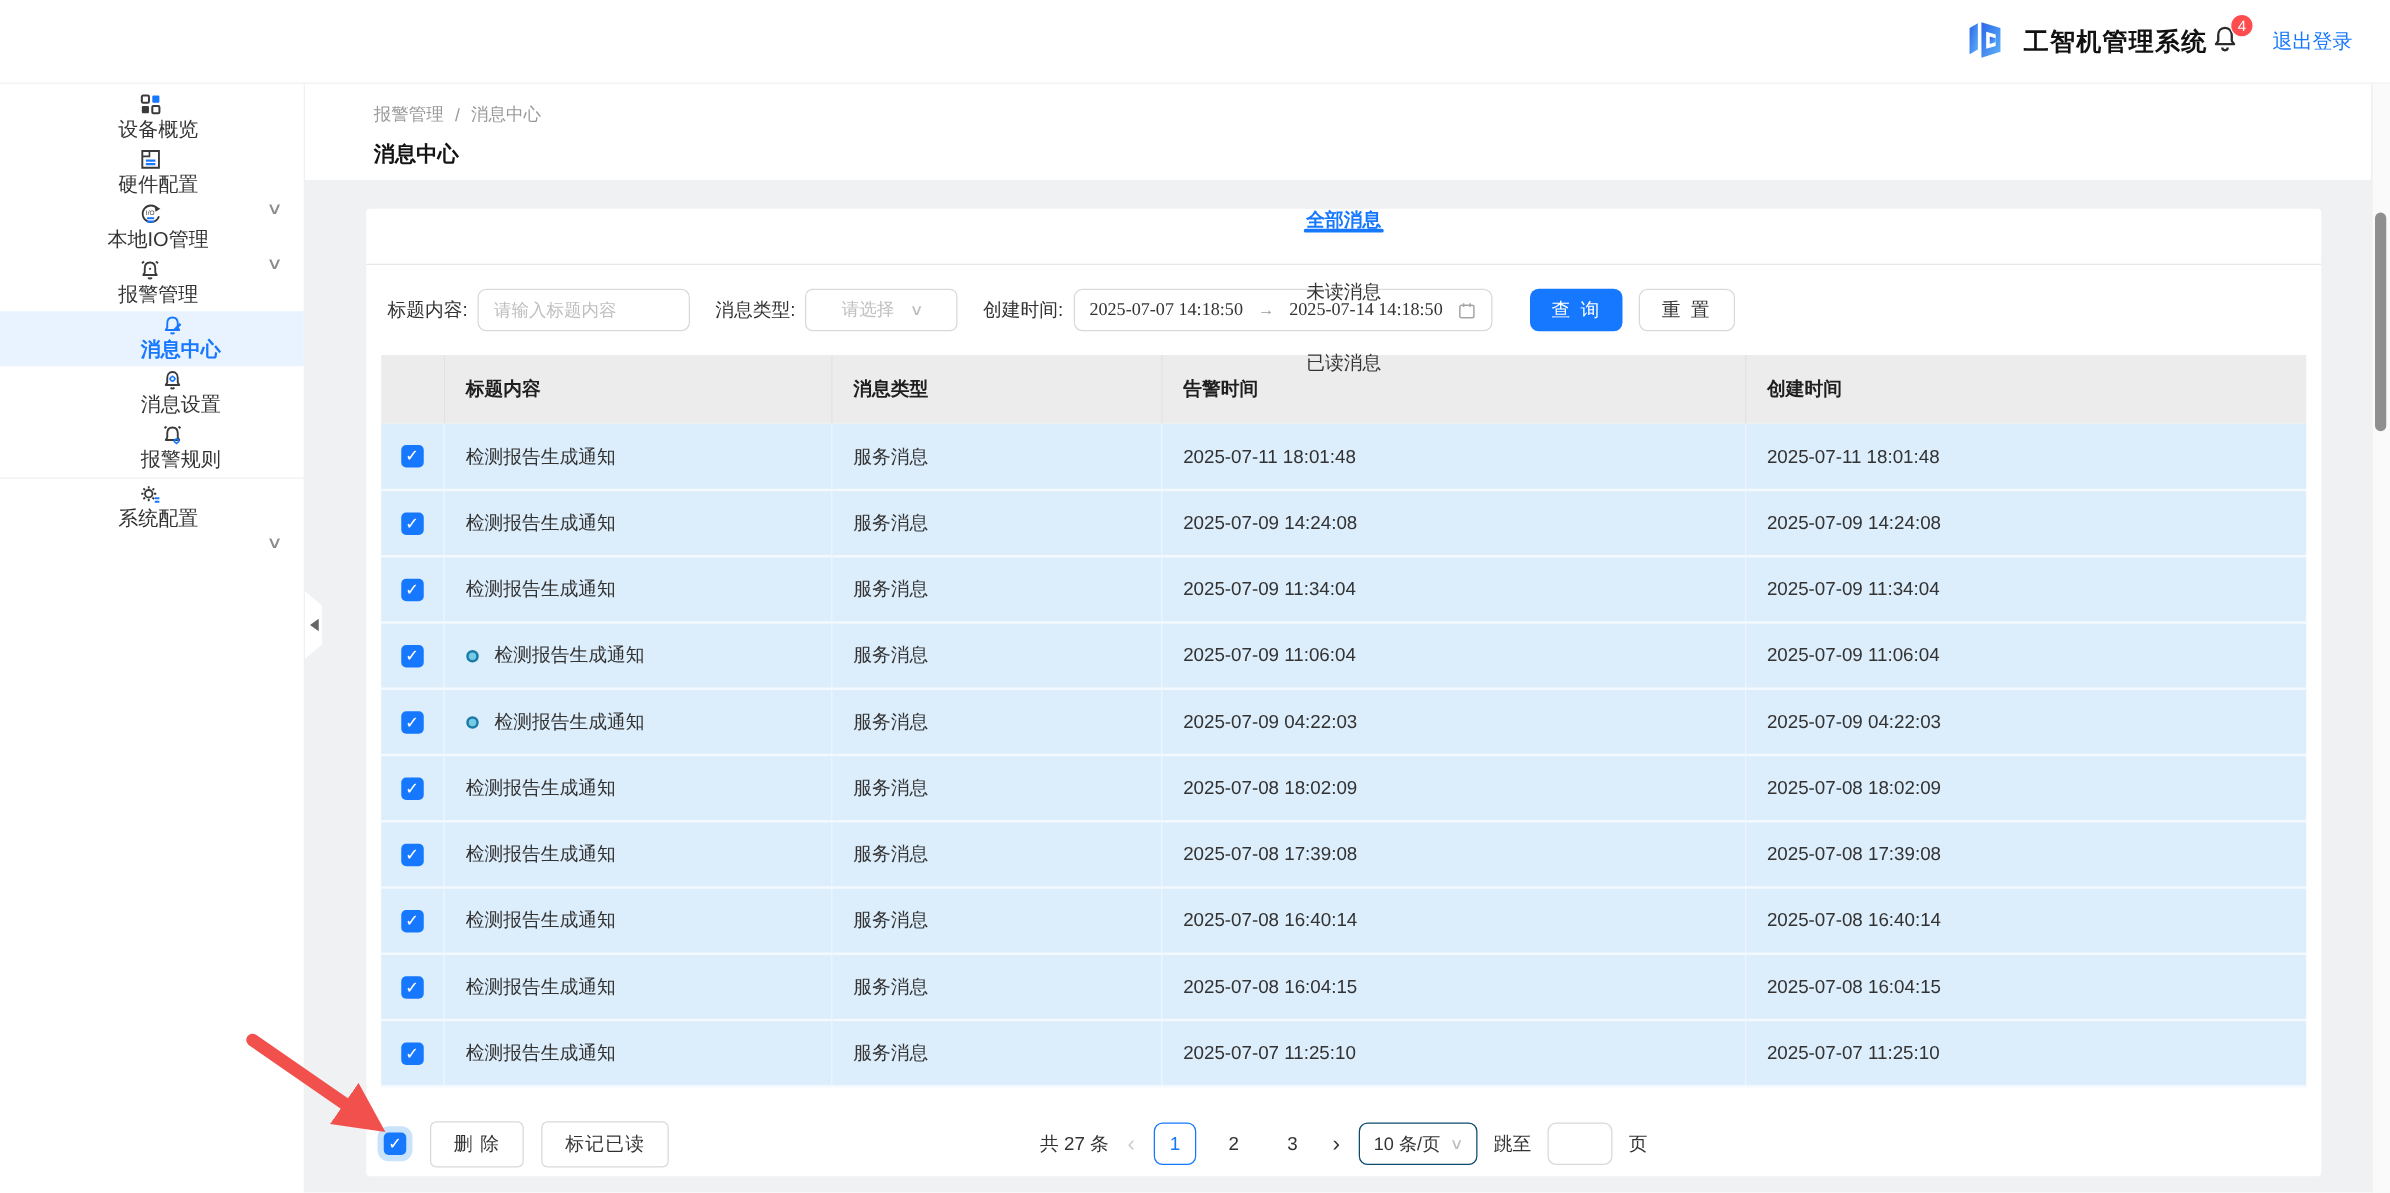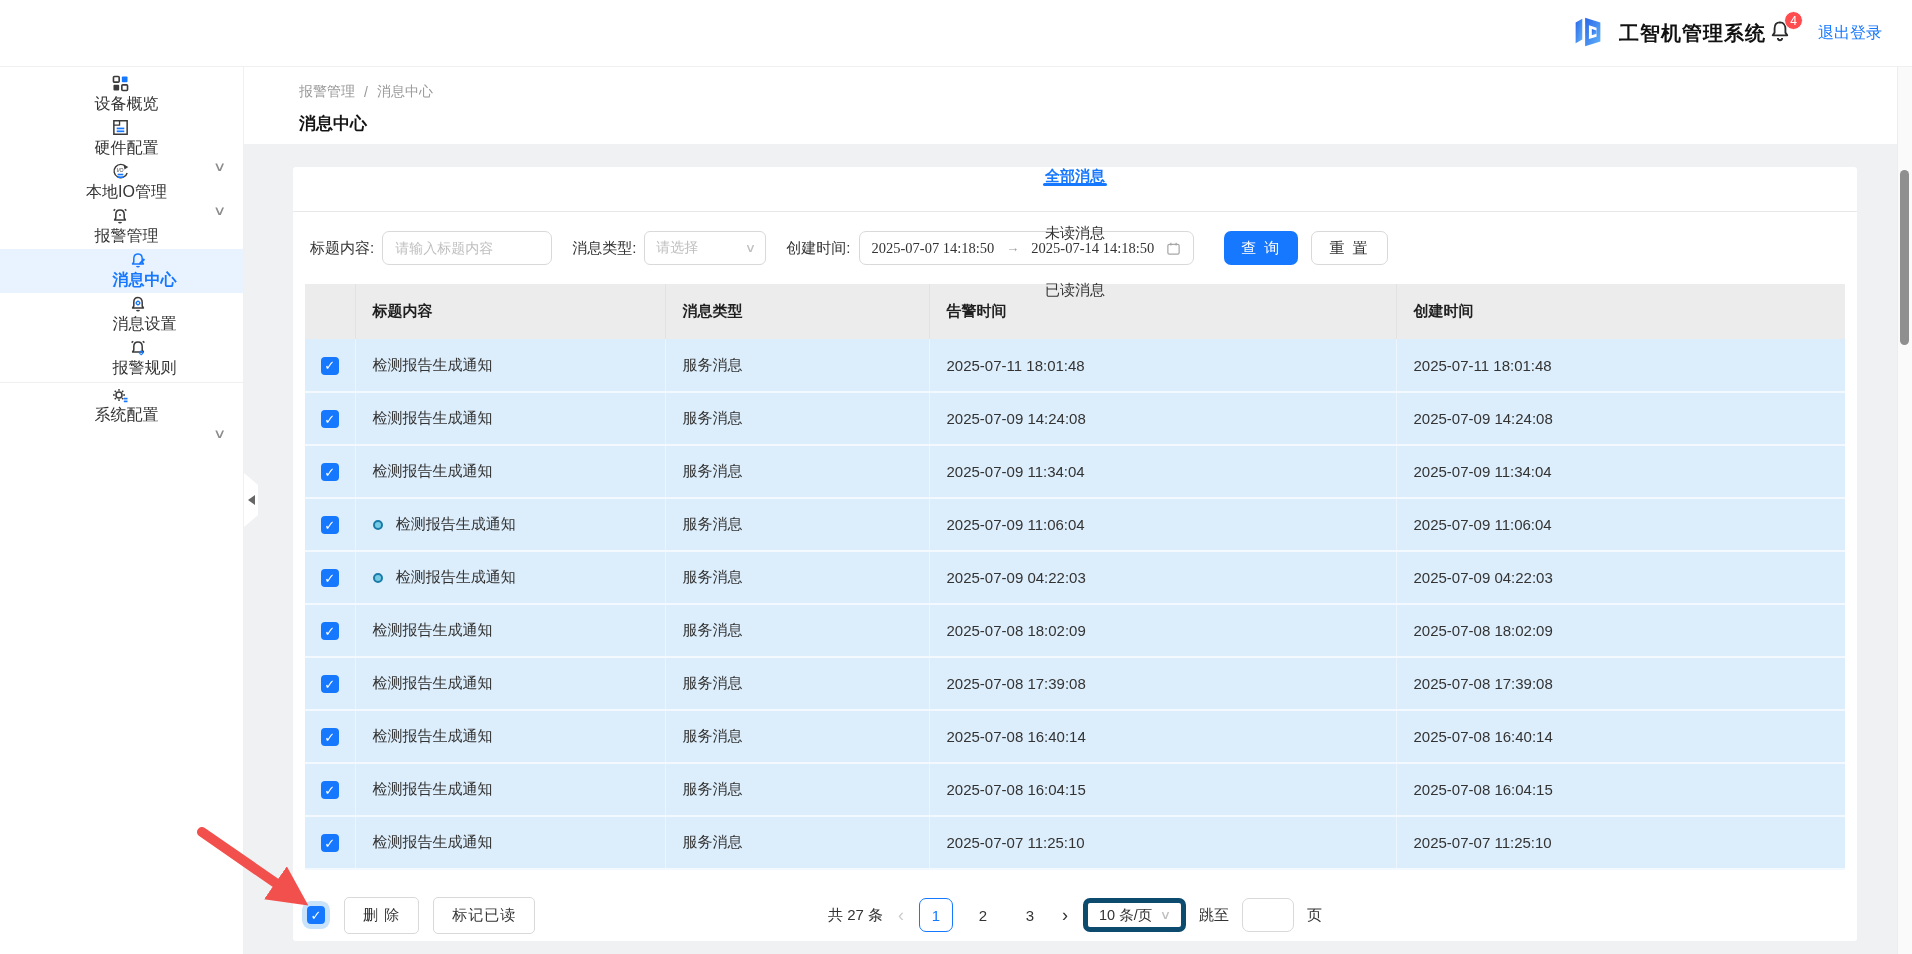--- a/index.html
+++ b/index.html
@@ -45,21 +45,21 @@
   .tab{font-size:15px;color:#333;height:100%;display:flex;align-items:center;position:relative;cursor:pointer;}
   .tab.active{color:var(--primary);font-weight:bold;}
   .tab.active::after{content:"";position:absolute;left:-2px;right:-2px;bottom:0;height:3px;background:var(--primary);border-radius:2px;}
   
   .filters{display:flex;align-items:center;padding:19px 17px;font-size:15px;color:#333;}
   .f-label{margin-right:8px;white-space:nowrap;}
   .txt-input{width:170px;height:34px;border:1px solid #d9d9d9;border-radius:7px;padding:0 12px;font-size:14px;
     color:#333;outline:none;font-family:inherit;}
   .txt-input::placeholder{color:#bfbfbf;}
   .select{width:122px;height:34px;border:1px solid #d9d9d9;border-radius:6px;display:flex;align-items:center;
-    justify-content:space-between;padding:0 11px;color:#bfbfbf;font-size:14px;cursor:pointer;background:#fff;}
+    justify-content:space-between;padding:0 28px;color:#bfbfbf;font-size:14px;cursor:pointer;background:#fff;}
   .sel-arrow{color:#bfbfbf;font-size:12px;transform:scaleX(1.3);}
   .ml18{margin-left:20px;}
   .daterange{height:34px;border:1px solid #d9d9d9;border-radius:7px;display:flex;align-items:center;
     padding:0 12px;gap:12px;font-size:14.5px;color:#333;background:#fff;cursor:pointer;font-family:Liberation Serif, serif;}
   .range-arrow{color:#999;font-size:13px;}
   .cal-icon{display:flex;color:#999;}
   .btn{height:34px;padding:0 17px;border-radius:7px;font-size:15px;cursor:pointer;font-family:inherit;}
   .btn-primary{background:var(--primary);color:#fff;border:none;margin-left:30px;letter-spacing:2px;}
   .btn-plain{background:#fff;color:#333;border:1px solid #d9d9d9;margin-left:13px;letter-spacing:2px;}
   
@@ -82,21 +82,21 @@
   .foot-btn{height:37px;background:#fff;border:1px solid #d9d9d9;border-radius:5px;font-size:15px;
     color:#333;padding:0 18px;cursor:pointer;letter-spacing:1px;font-family:inherit;}
   .foot-btn.first{margin-left:19px;}
   .foot-btn + .foot-btn{margin-left:14px;}
   .pagination{position:absolute;left:50%;transform:translateX(-50%);display:flex;align-items:center;
     gap:13px;font-size:15px;color:#333;}
   .pg-nav{font-size:18px;cursor:pointer;padding:0 2px;}
   .pg-nav.disabled{color:#ccc;cursor:default;}
   .pg-page{width:34px;height:34px;display:flex;align-items:center;justify-content:center;cursor:pointer;border-radius:7px;}
   .pg-page.current{border:1px solid var(--primary);color:var(--primary);background:#fff;}
-  .size-select{height:34px;border:5px solid #0c4a6e;border-radius:7px;padding:0 11px;display:flex;
+  .size-select{height:34px;border:1px solid #0c4a6e;border-radius:7px;padding:0 11px;display:flex;
     align-items:center;gap:9px;background:#fff;cursor:pointer;font-size:14.5px;}
   .jump-input{width:52px;height:34px;border:1px solid #d9d9d9;border-radius:7px;outline:none;
     padding:0 8px;font-size:14px;font-family:inherit;}
   
   .scroll-track{position:absolute;top:67px;right:0;bottom:0;width:15px;background:#fafafa;border-left:1px solid #ededed;z-index:20;}
   .scroll-thumb{position:absolute;top:103px;right:3px;width:9px;height:175px;background:#8f8f8f;border-radius:5px;cursor:pointer;}
   
   .anno{position:absolute;inset:0;width:1912px;height:954px;pointer-events:none;z-index:50;}
 </style>
 </head>

